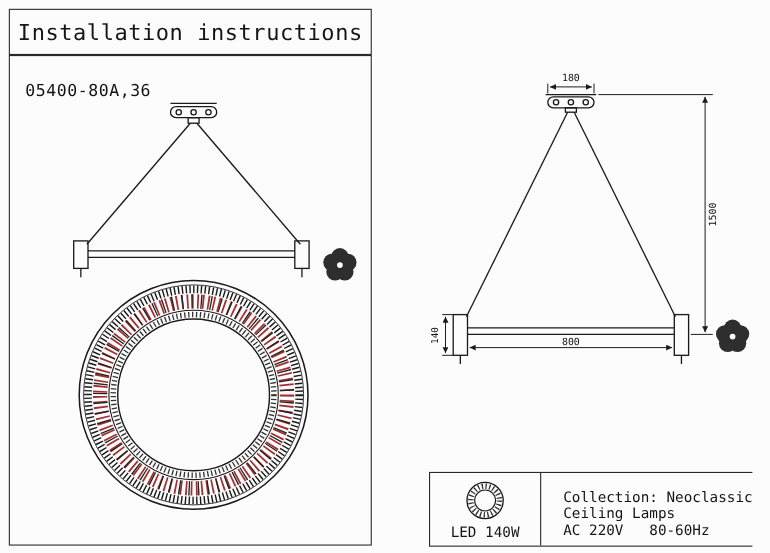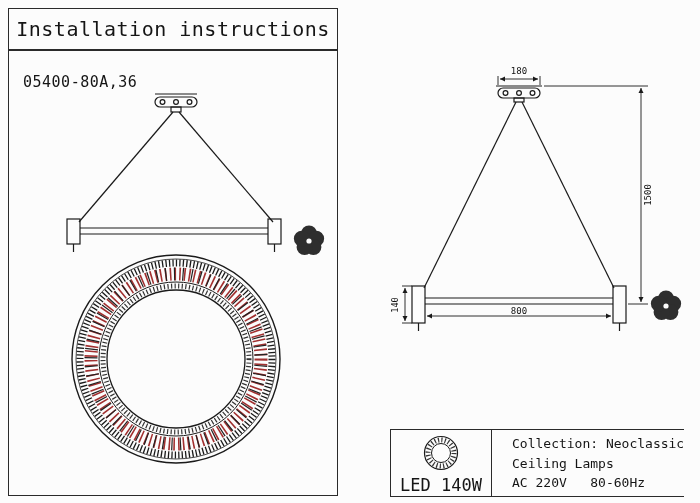--- a/index.html
+++ b/index.html
@@ -8,22 +8,22 @@
   .box{position:absolute;border:1.5px solid #2a2a2a;box-sizing:border-box;}
   .title-box{left:8px;top:8px;width:330px;height:42px;display:flex;align-items:center;justify-content:center;}
   .title-box h1{font-size:20px;font-weight:normal;margin:0;letter-spacing:0.5px;}
   .left-panel{left:8px;top:50px;width:330px;height:446px;}
   .model{position:absolute;left:14px;top:22px;font-size:15px;letter-spacing:0.5px;}
   .layer{position:absolute;left:0;top:0;}
   .right-diagram{position:absolute;left:360px;top:55px;}
   .spec-box{left:390px;top:429px;width:302px;height:68px;display:flex;background:#fcfcfc;}
   .spec-left{width:101px;border-right:1.5px solid #2a2a2a;display:flex;flex-direction:column;
              align-items:center;justify-content:center;box-sizing:border-box;}
-  .lamp-label{font-size:17px;margin-top:1px;}
-  .spec-right{flex:1;display:flex;flex-direction:column;justify-content:space-between;
+  .lamp-label{font-size:13px;margin-top:1px;}
+  .spec-right{flex:1;display:flex;flex-direction:column;justify-content:flex-end;
               padding:6px 4px 6px 20px;box-sizing:border-box;}
   .spec-line{font-size:13px;white-space:pre;}
   .dwg{stroke:#1a1a1a;fill:none;stroke-width:1.2;}
   .thin{stroke-width:0.9;}
   text{font-family:"DejaVu Sans Mono",monospace;fill:#111;stroke:none;}
 </style>
 </head>
 <body>
 
 <div class="page">

